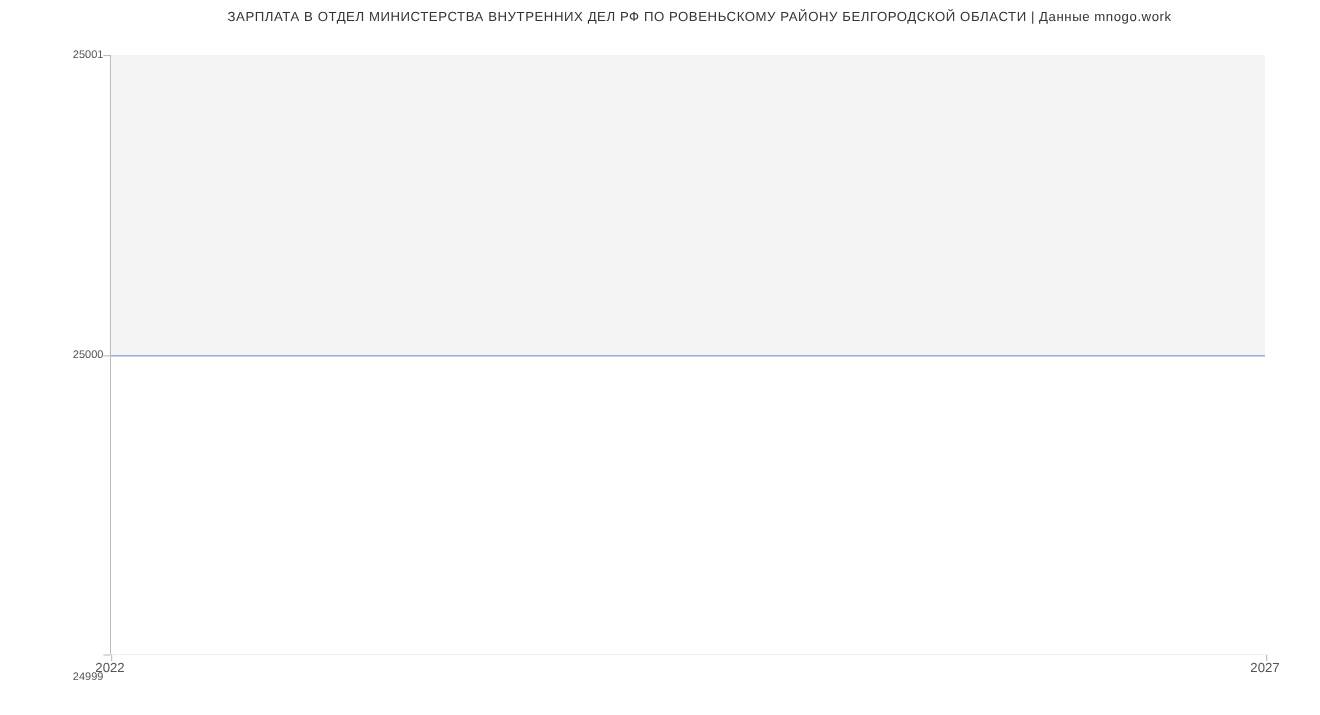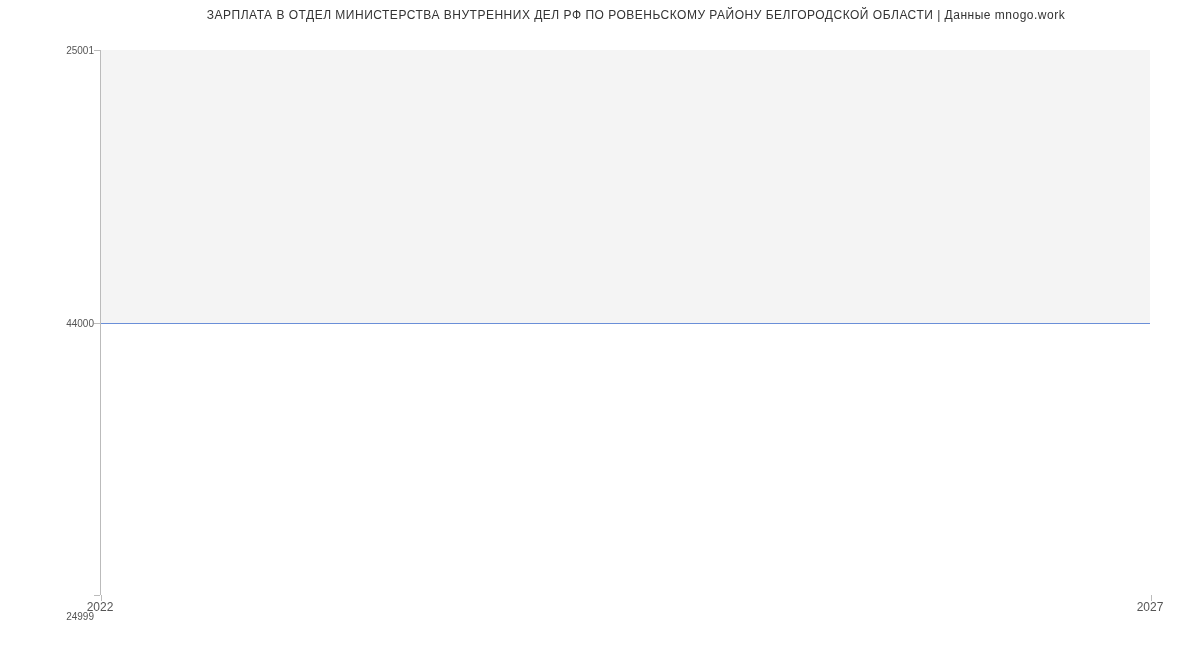--- a/index.html
+++ b/index.html
@@ -104,18 +104,18 @@
 
     <div class="y-tick" style="top:0"></div>
     <div class="y-tick" style="top:272.5px"></div>
     <div class="y-tick" style="top:545px"></div>
 
     <div class="x-tick" style="left:0"></div>
     <div class="x-tick" style="left:1050px"></div>
   </div>
 
   <div class="y-label" style="top:50px">25001</div>
-  <div class="y-label" style="top:322.5px">44000</div>
+  <div class="y-label" style="top:322.5px">25000</div>
   <div class="y-label" style="top:616px">24999</div>
 
   <div class="x-label" style="left:100px">2022</div>
   <div class="x-label" style="left:1150px">2027</div>
 </div>
 
 </body></html>

